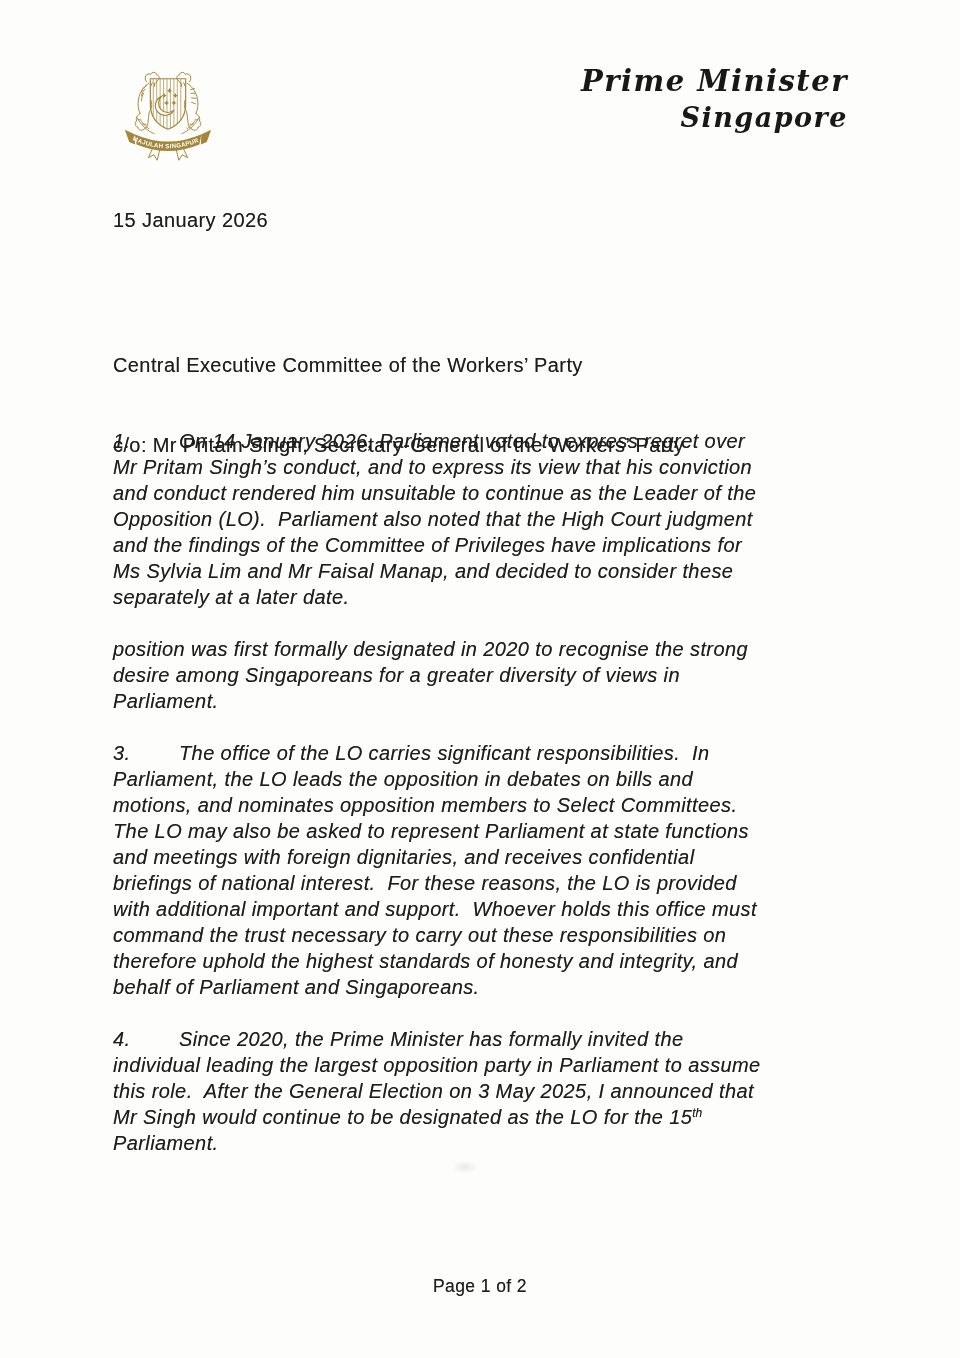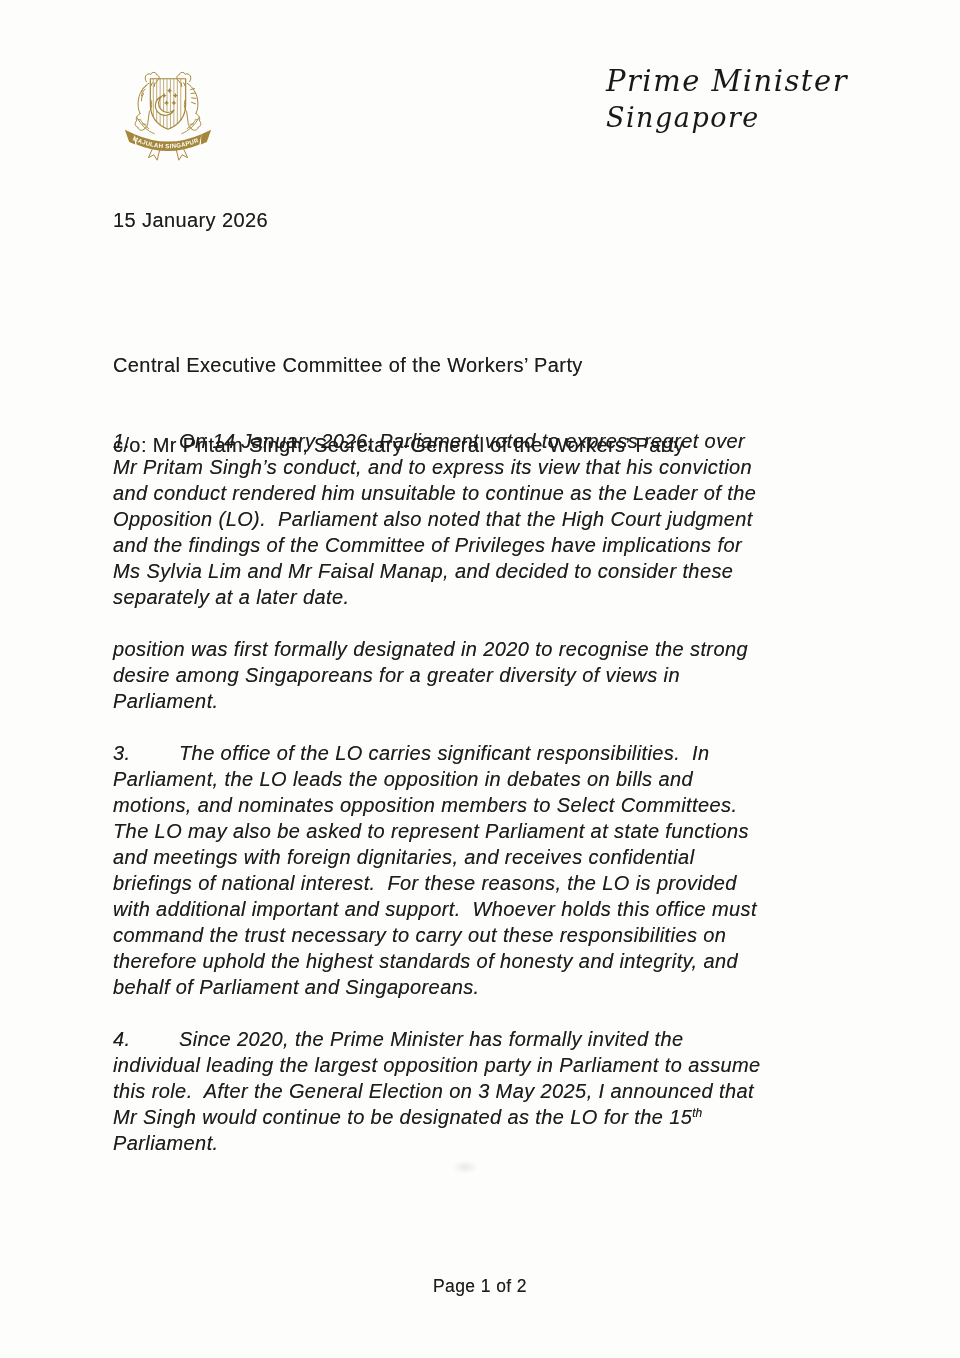--- a/index.html
+++ b/index.html
@@ -26,24 +26,25 @@
     left: 114px;
     top: 66px;
     width: 108px;
     height: 110px;
   }
   .crest svg { color: var(--gold, #a5873c); display: block; }
   .office-title {
     position: absolute;
     top: 62px;
     right: 112px;
-    text-align: left;
+    text-align: right;
     font-family: "DejaVu Serif", serif;
     font-style: italic;
     color: #181818;
+    font-weight: bold;
   }
   .office-line1 {
     font-size: 29px;
     letter-spacing: 1.5px;
     line-height: 38px;
   }
   .office-line2 {
     font-size: 27px;
     letter-spacing: 1.5px;
     line-height: 36px;

